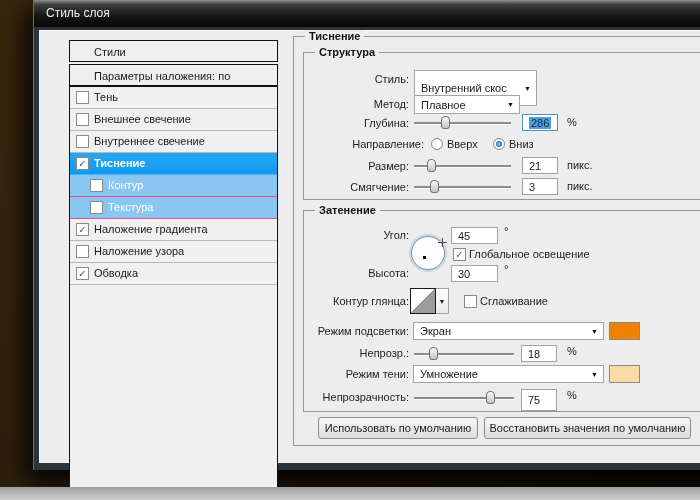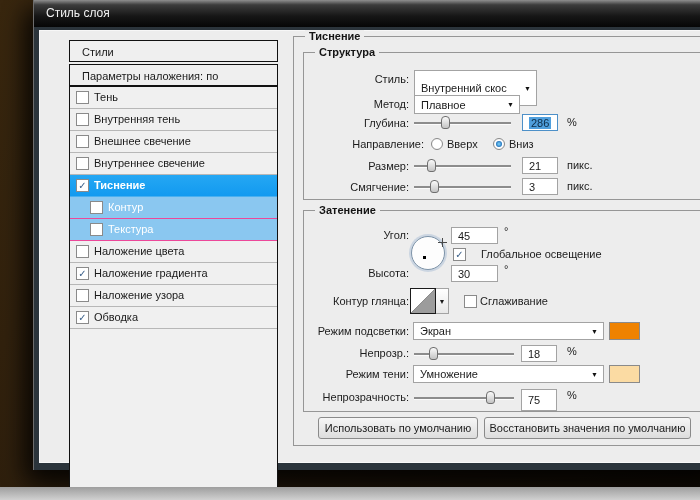--- a/index.html
+++ b/index.html
@@ -12,21 +12,21 @@
   .window{position:absolute;left:33px;top:0;width:690px;height:470px;
     background:#2b343b;box-shadow:-8px 10px 22px rgba(0,0,0,.65),0 12px 26px rgba(0,0,0,.6);
     border-left:1px solid #6d6d6d;}
   .titlebar{position:absolute;left:0;top:0;right:0;height:27px;
     background:linear-gradient(#8f8f8f 0%,#3c3c3c 18%,#161616 60%,#060606 100%);
     color:#f2f2f2;font-size:12px;line-height:27px;padding-left:12px;}
   .body{position:absolute;left:5px;right:5px;top:30px;bottom:7px;background:#ededed;
     box-shadow:inset 0 0 0 1px #f7f7f7;}
   
   .boxhdr{position:absolute;left:30px;width:209px;height:22px;border:1px solid #111;
-    background:#efefef;font-size:11px;line-height:22px;padding-left:12px;box-sizing:border-box;}
+    background:#efefef;font-size:11px;line-height:22px;padding-left:24px;box-sizing:border-box;}
   .styleslist{position:absolute;left:30px;top:56px;width:209px;height:437px;
     border:1px solid #111;background:#f0f0f0;box-sizing:border-box;overflow:hidden;}
   .srow{position:relative;height:21px;border-bottom:1px solid #b7b7b7;font-size:11px;
     line-height:21px;background:#f0f0f0;}
   .srow .slbl{position:absolute;left:24px;top:0;}
   .srow .cb{position:absolute;left:6px;top:4px;}
   .srow.sub{background:#8ac7f0;border-bottom:1px solid #ec4899;color:#fff;}
   .srow.sub .slbl{left:38px;}
   .srow.sub .cb{left:20px;}
   .srow.selected{background:linear-gradient(#25a7f3,#129af0);border-bottom:1px solid #49b0f0;
@@ -88,45 +88,37 @@
       <div class="boxhdr" style="top:34px;">
         <span>Параметры наложения: по умолчанию</span>
       </div>
       <div class="styleslist">
           <div class="srow normal">
             <span class="cb"></span>
             <span class="slbl">Тень</span>
           </div>
           <div class="srow normal">
             <span class="cb"></span>
-            <span class="slbl">Внутренняя тень</span>
-          </div>
-          <div class="srow normal">
-            <span class="cb"></span>
             <span class="slbl">Внешнее свечение</span>
           </div>
           <div class="srow normal">
             <span class="cb"></span>
             <span class="slbl">Внутреннее свечение</span>
           </div>
           <div class="srow selected">
             <span class="cb checked">✓</span>
             <span class="slbl">Тиснение</span>
           </div>
           <div class="srow sub">
             <span class="cb"></span>
             <span class="slbl">Контур</span>
           </div>
           <div class="srow sub">
             <span class="cb"></span>
             <span class="slbl">Текстура</span>
-          </div>
-          <div class="srow normal">
-            <span class="cb"></span>
-            <span class="slbl">Наложение цвета</span>
           </div>
           <div class="srow normal">
             <span class="cb checked">✓</span>
             <span class="slbl">Наложение градиента</span>
           </div>
           <div class="srow normal">
             <span class="cb"></span>
             <span class="slbl">Наложение узора</span>
           </div>
           <div class="srow normal">
@@ -191,21 +183,21 @@
       <div class="rlabel" style="left:250px;top:199px;width:120px;">Угол:</div>
       <div class="vbox" style="left:412px;top:197px;width:47px;height:17px;">
         <span>45</span>
       </div>
       <div class="unit" style="left:465px;top:195px;">°</div>
       <div class="dial" style="left:372px;top:206px;">
         <div class="dialdot" style="left:11px;top:19px;"></div>
       </div>
       <div class="xhair" style="left:399px;top:208px;"></div>
       <div class="pcheck" style="left:414px;top:218px;">✓</div>
-      <div class="plabel" style="left:430px;top:218px;margin-left:12px;">Глобальное освещение</div>
+      <div class="plabel" style="left:430px;top:218px;">Глобальное освещение</div>
       <div class="rlabel" style="left:250px;top:237px;width:120px;">Высота:</div>
       <div class="vbox" style="left:412px;top:235px;width:47px;height:17px;">
         <span>30</span>
       </div>
       <div class="unit" style="left:465px;top:233px;">°</div>
 
       <div class="rlabel" style="left:250px;top:265px;width:120px;">Контур глянца:</div>
       <div class="contour" style="left:371px;top:258px;"></div>
       <div class="contourarr" style="left:397px;top:258px;">▼</div>
       <div class="pcheck" style="left:425px;top:265px;"></div>

